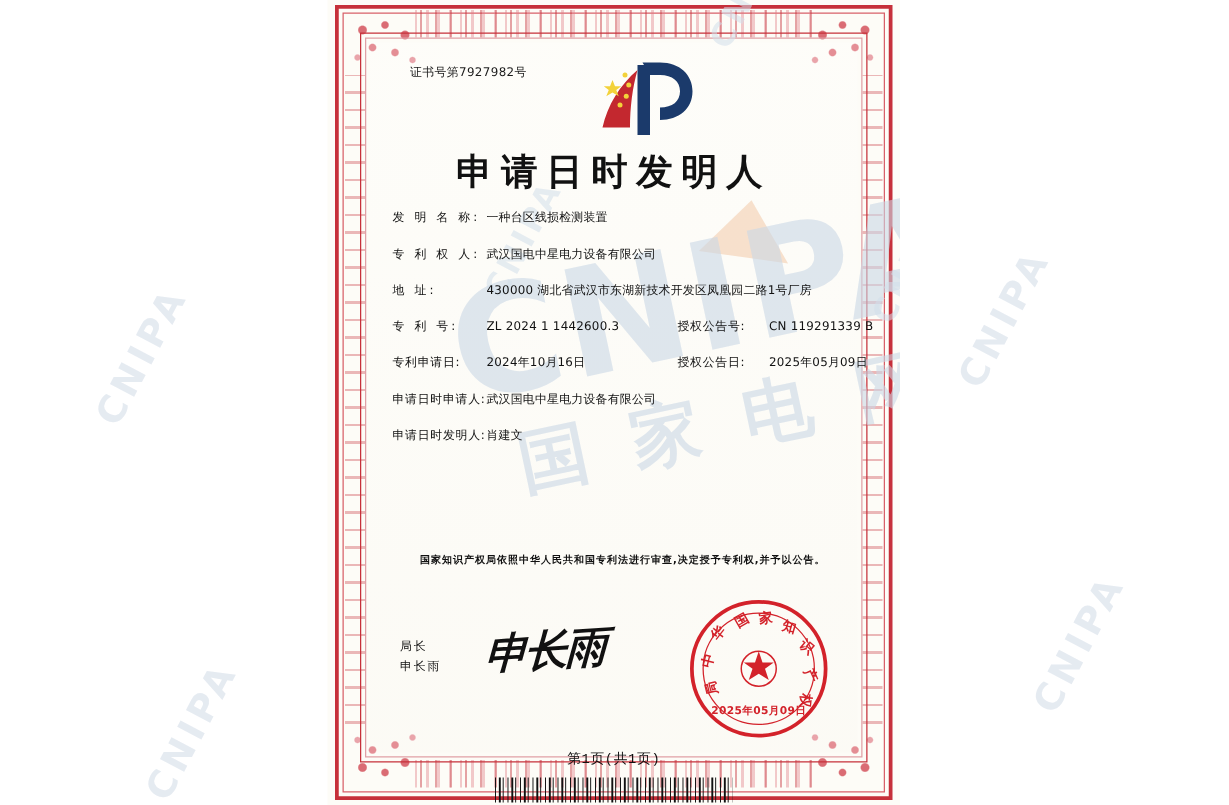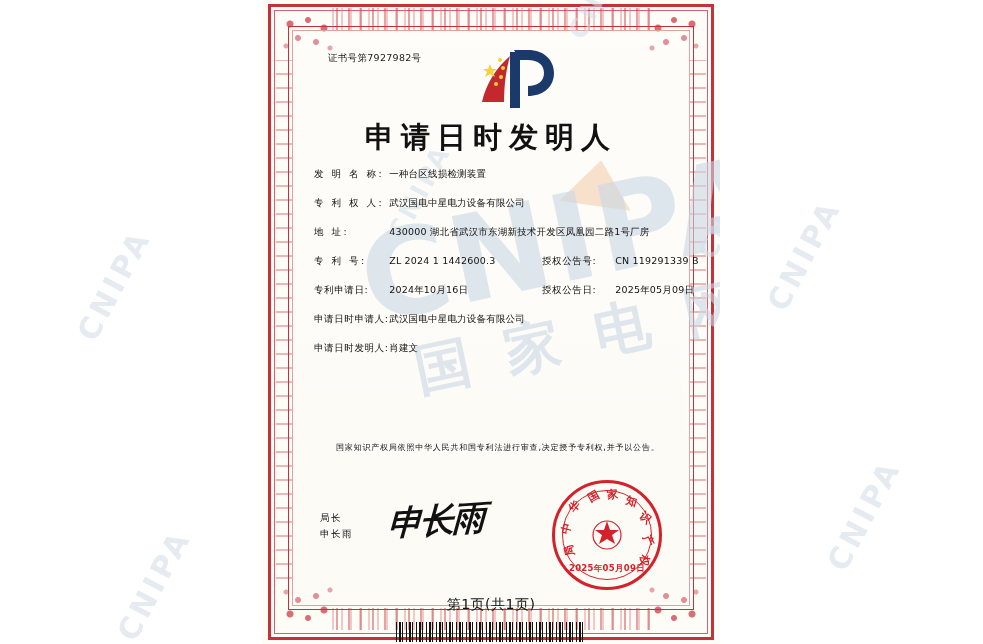--- a/index.html
+++ b/index.html
@@ -316,21 +316,21 @@
   .legal {
     position: absolute;
     left: 18px;
     right: 14px;
     top: 400px;
     font-size: 8px;
     line-height: 15px;
     color: #111;
     letter-spacing: .8px;
   }
-  .legal p { margin: 0 0 2px 0; }
+  .legal p { margin: 0 0 2px 0; font-weight: bold; }
   .legal .indent { text-indent: 16px; }
 
   
   .sig-block {
     position: absolute;
     left: 18px;
     top: 470px;
     font-size: 9.5px;
     letter-spacing: 1.5px;
     line-height: 16px;
@@ -399,23 +399,24 @@
     color: #d3222a;
     letter-spacing: .3px;
     font-weight: 700;
   }
 
   .page-foot {
     position: absolute;
     left: 0; right: 0;
     bottom: -14px;
     text-align: center;
-    font-size: 14px;
+    font-size: 11px;
     color: #111;
     letter-spacing: .5px;
+    font-family: Liberation Mono, monospace;
   }
 
   
   .barcode {
     position: absolute;
     left: 50%;
     transform: translateX(-50%);
     bottom: 2px;
     width: 190px;
     height: 20px;

